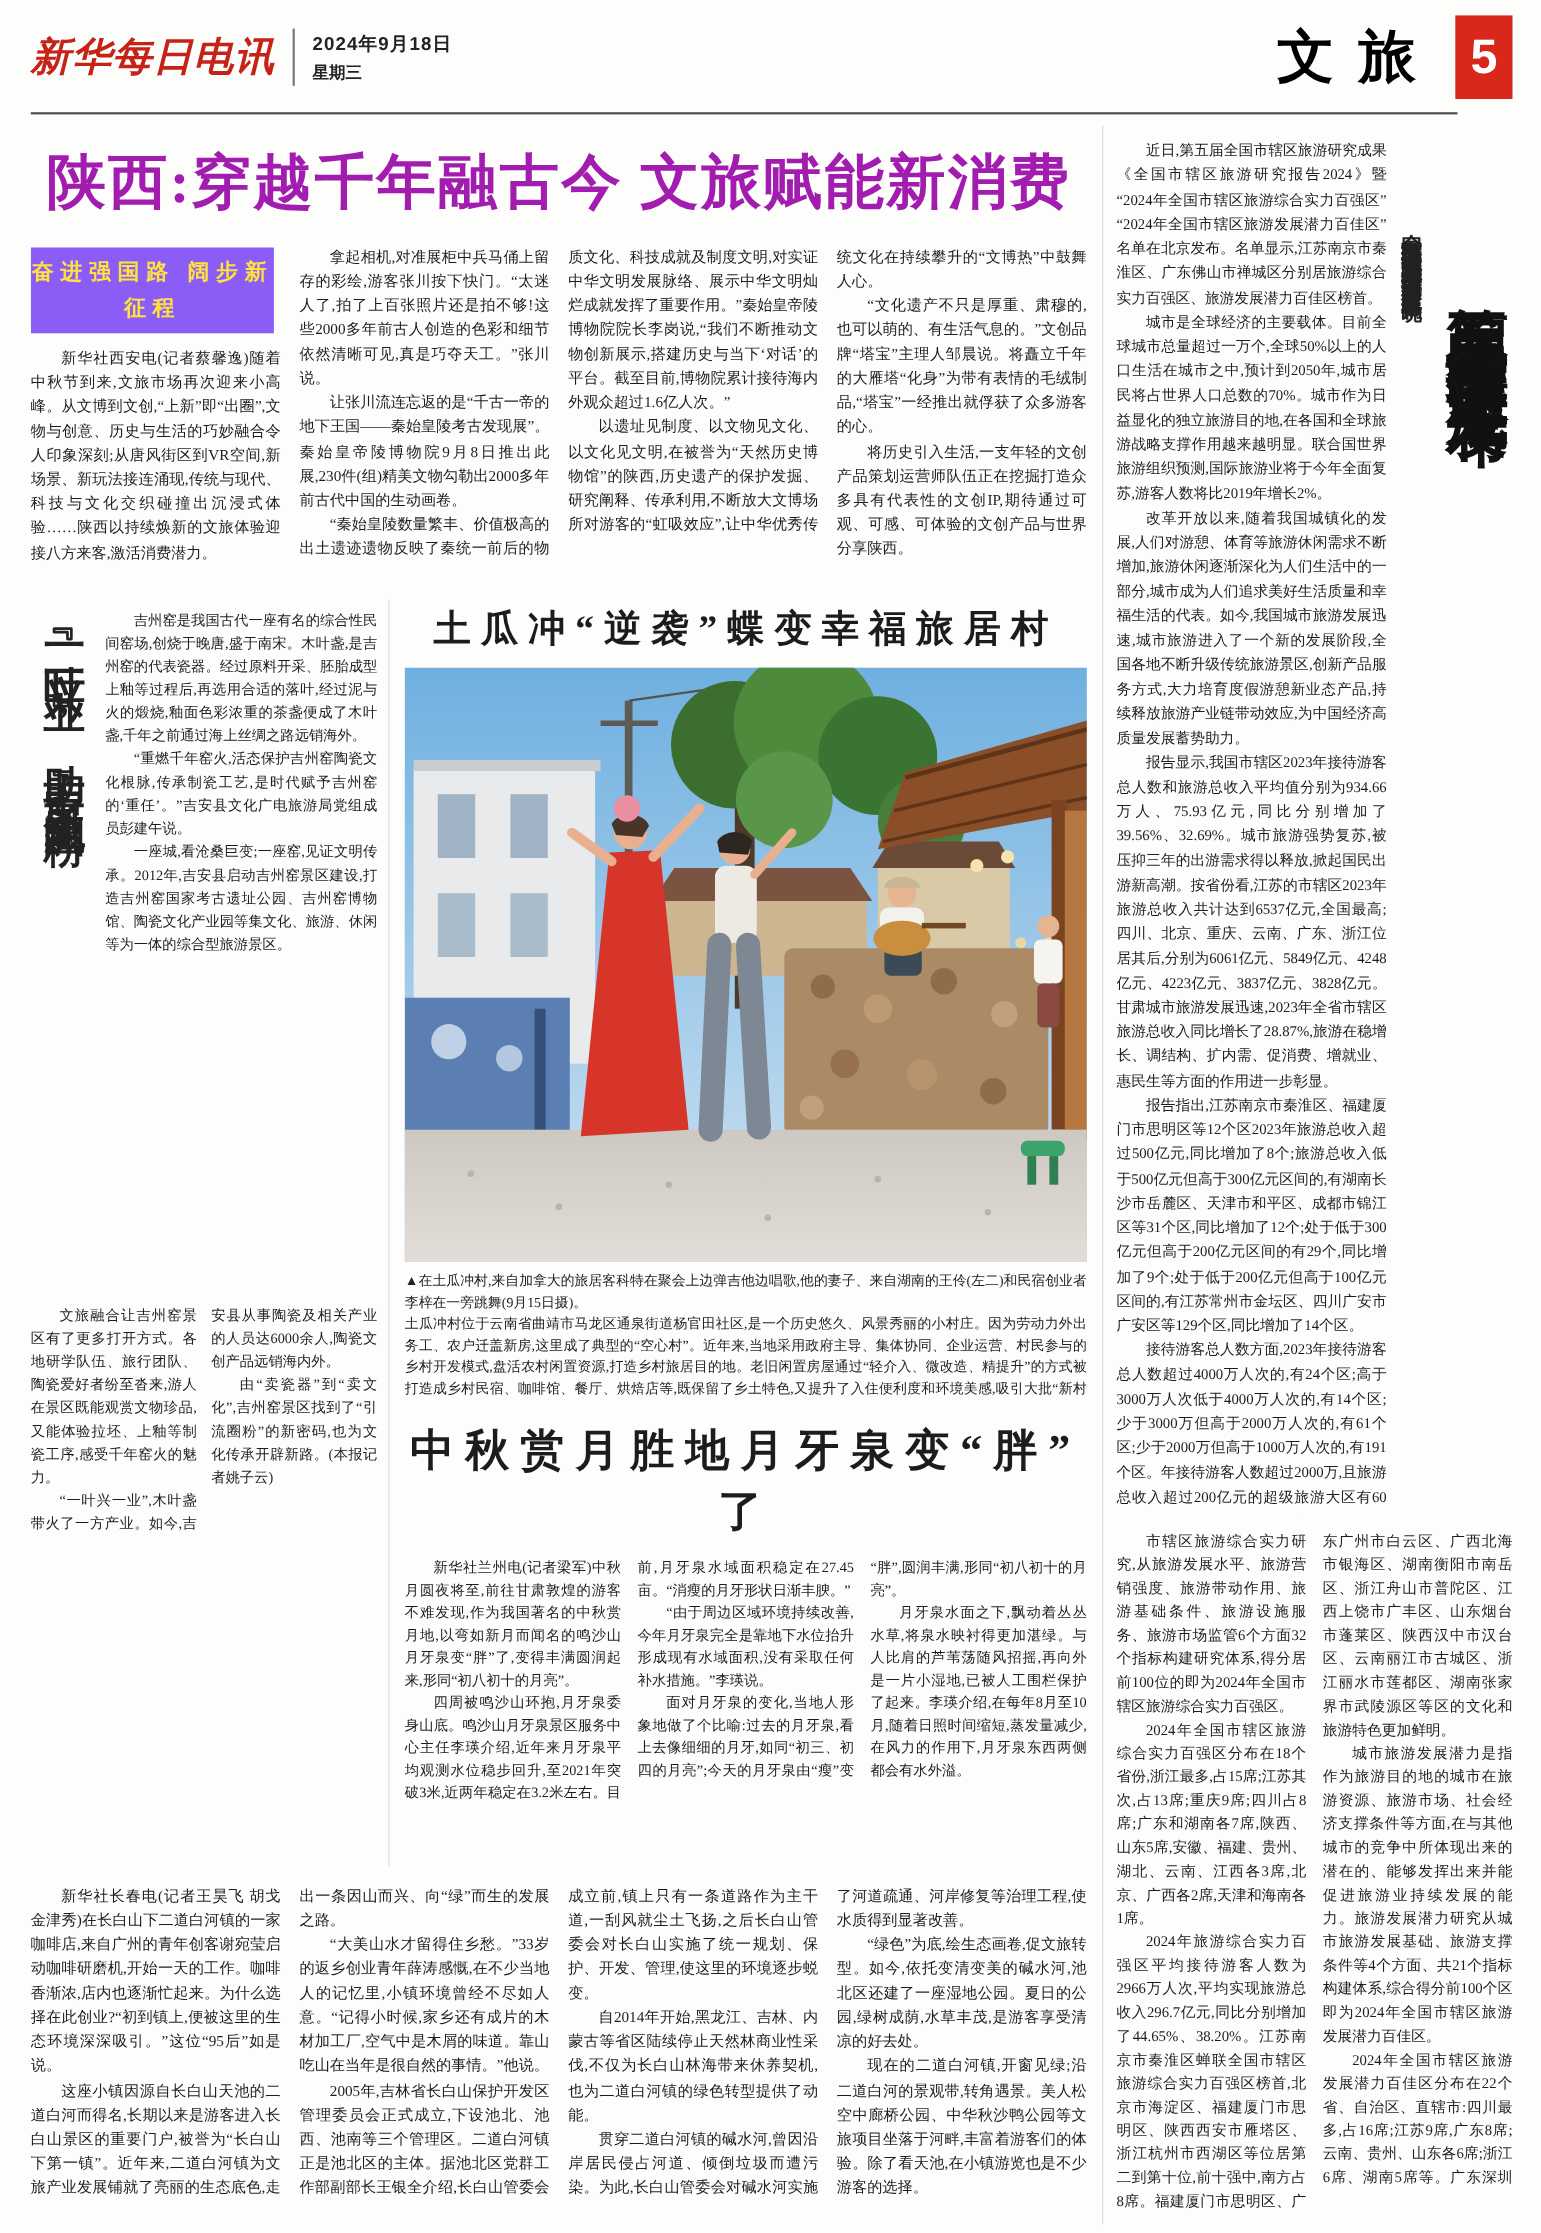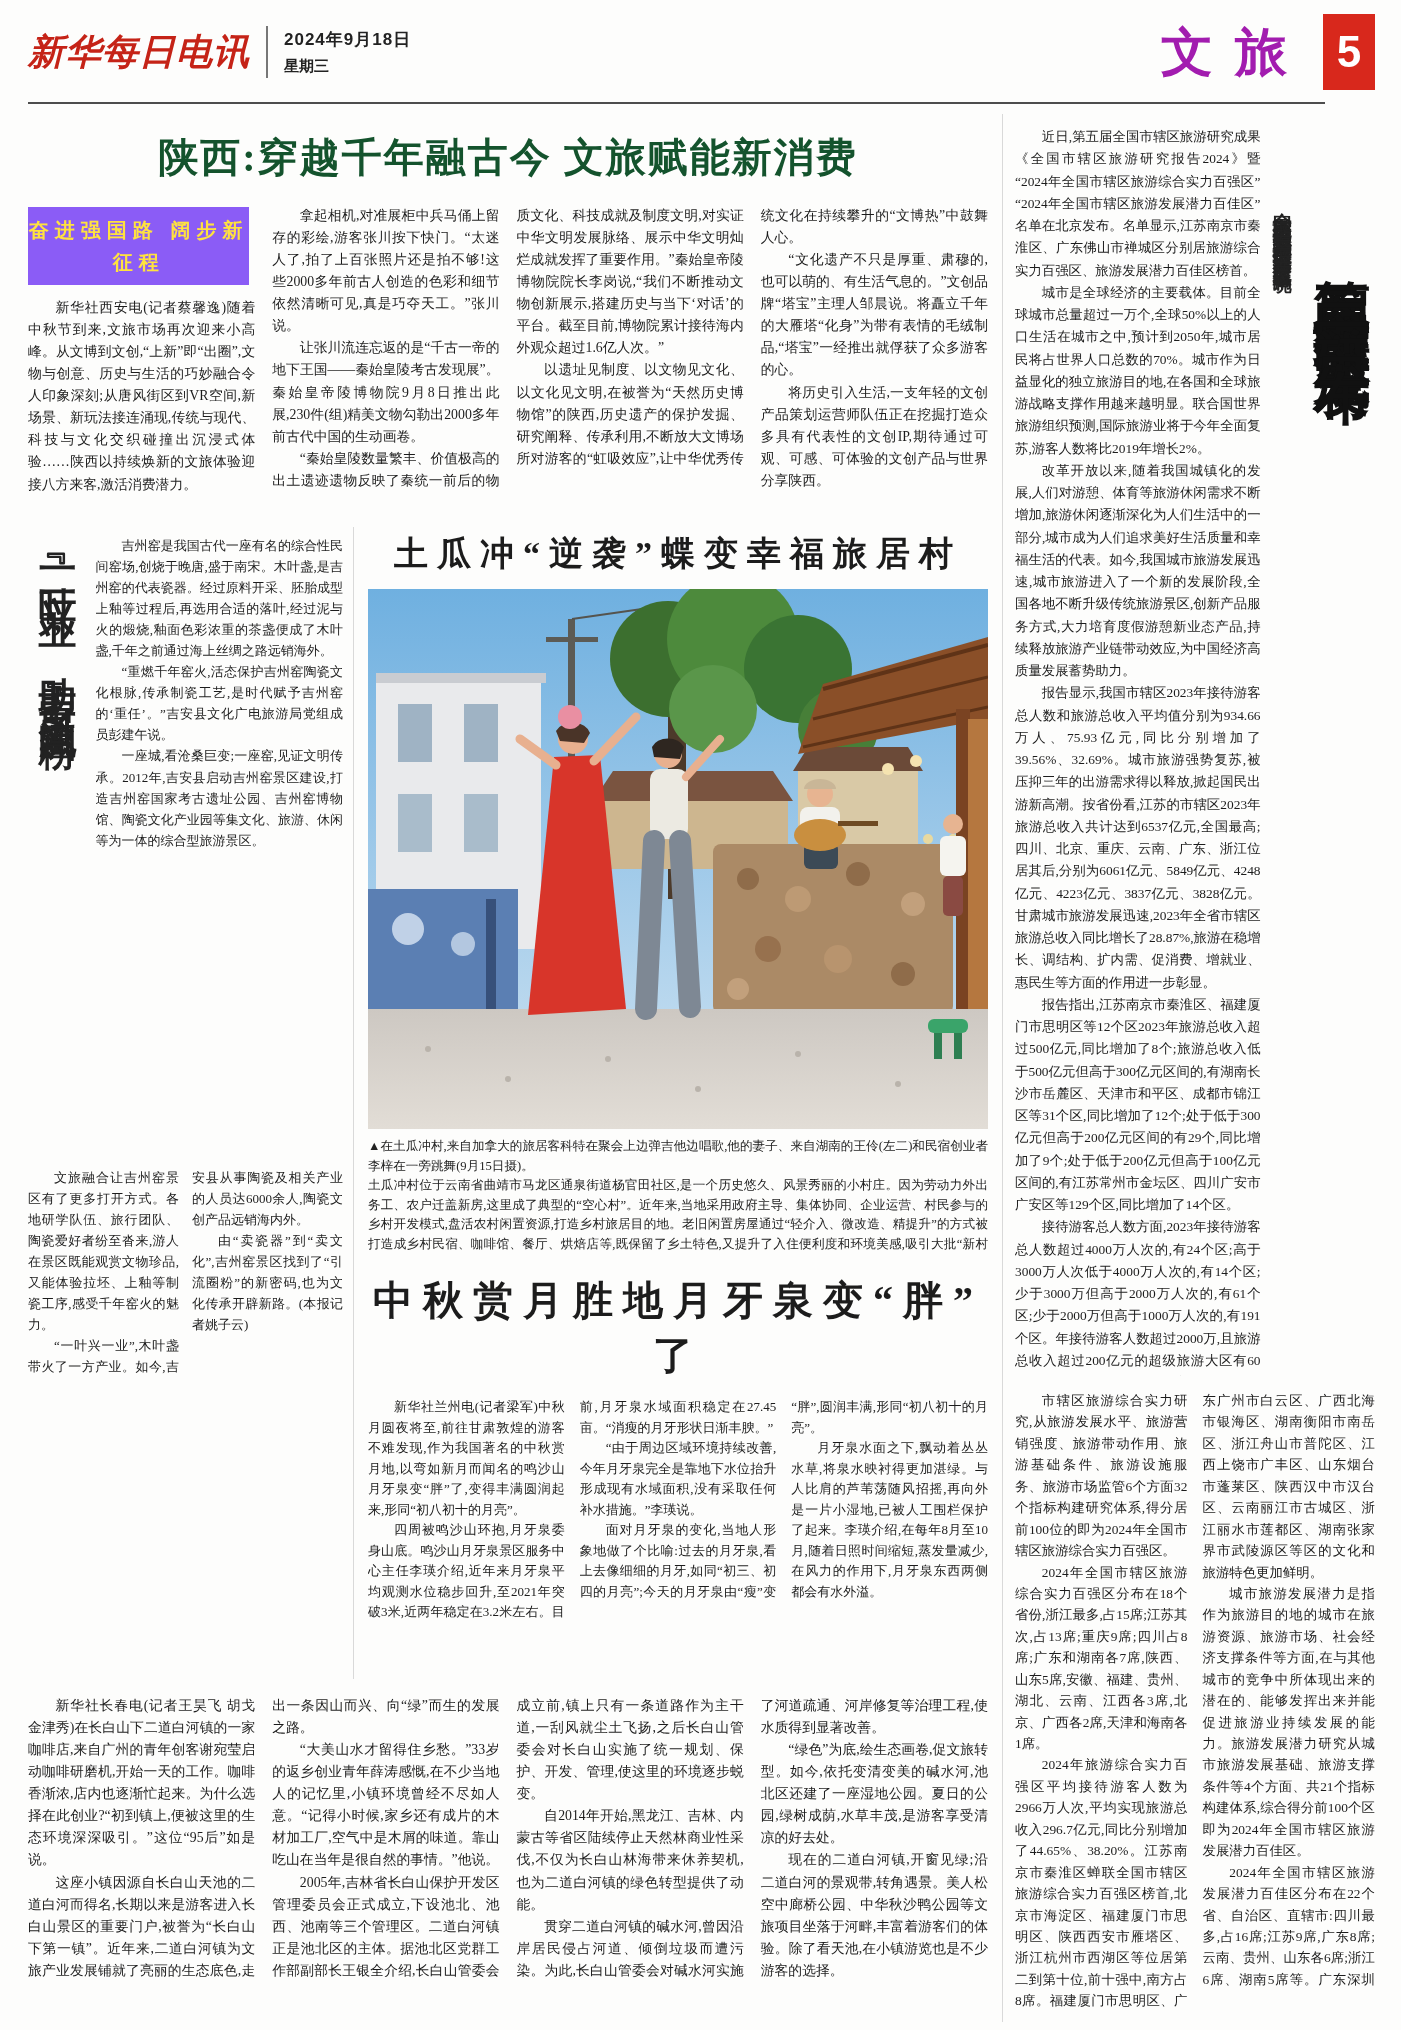--- a/index.html
+++ b/index.html
@@ -11,35 +11,35 @@
   
   .header { display:flex; justify-content:space-between; align-items:flex-start; height:86px; }
   .mast-left { display:flex; align-items:center; gap:16px; padding-top:12px; }
   .logo { font-size:36px; font-weight:900; color:#c52317; font-style:italic;
           letter-spacing:1px; font-family:"Liberation Serif", serif; }
   .mast-divider { width:2px; height:52px; background:#777; }
   .dateblock { font-family:"Liberation Sans", sans-serif; font-weight:bold; color:#222; }
   .dateblock .d1 { font-size:17px; letter-spacing:1px; }
   .dateblock .d2 { font-size:15px; margin-top:6px; }
   .mast-right { display:flex; align-items:flex-start; gap:14px; }
-  .section-title { font-size:52px; font-weight:900; color:#a21caf; letter-spacing:22px;
+  .section-title { font-size:52px; font-weight:900; color:#000000; letter-spacing:22px;
                    line-height:1.2; padding-top:8px; }
   .page-num { width:52px; height:76px; background:#d8281c; color:#fff; font-size:44px;
               font-weight:bold; display:flex; align-items:center; justify-content:center;
               font-family:"Liberation Sans", sans-serif; }
   .rule { border-bottom:2.5px solid #4d4d4d; margin:2px 50px 10px 0; }
 
   
   .content { display:flex; gap:14px; }
   .left-region { width:960px; }
   .rail { width:373px; }
 
   
-  .main-headline { text-align:center; font-size:40px; font-weight:900; letter-spacing:2px;
-                   padding:16px 0 20px 0; color:#14532d; }
+  .main-headline { text-align:center; font-size:54px; font-weight:900; letter-spacing:2px;
+                   padding:16px 0 20px 0; color:#a21caf; }
   .badge { background:#8b5cf6; color:#ffe23f; font-family:"Liberation Sans", sans-serif;
            font-weight:bold; font-size:20px; letter-spacing:6px; text-align:center;
            padding:7px 0; margin:2px 6px 12px 0; break-inside:avoid; }
   .cols p { text-indent:2em; text-align:justify; }
   .cols4 { column-count:4; column-gap:17px; }
   .top-text { height:308px; font-size:13.8px; line-height:1.6; overflow:hidden; }
 
   
   .middle-band { display:flex; gap:14px; margin-top:14px; }
   .left-strip { width:326px; border-right:1px solid #d9d9d9; padding-right:10px; }

